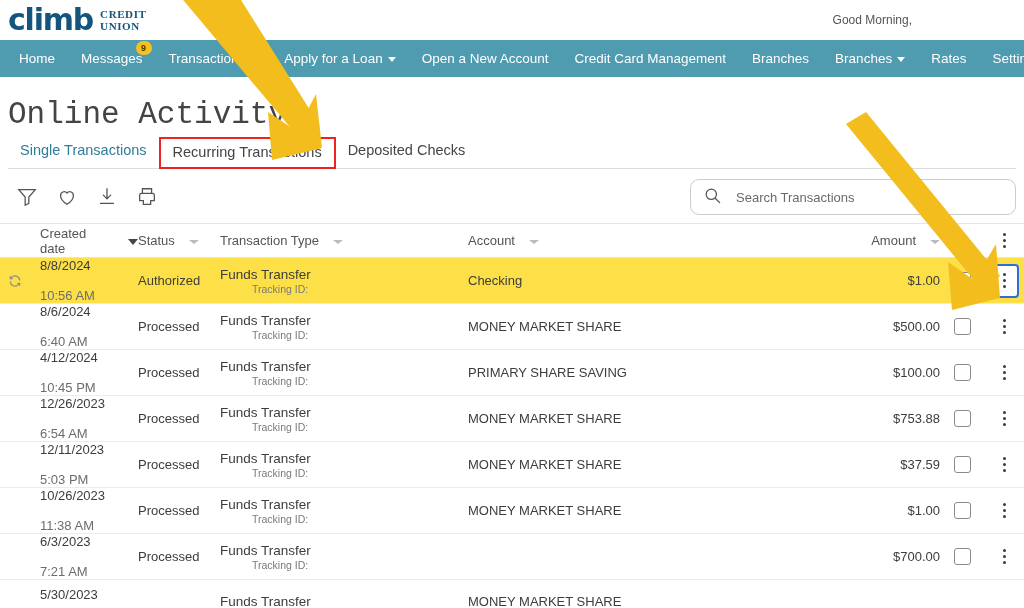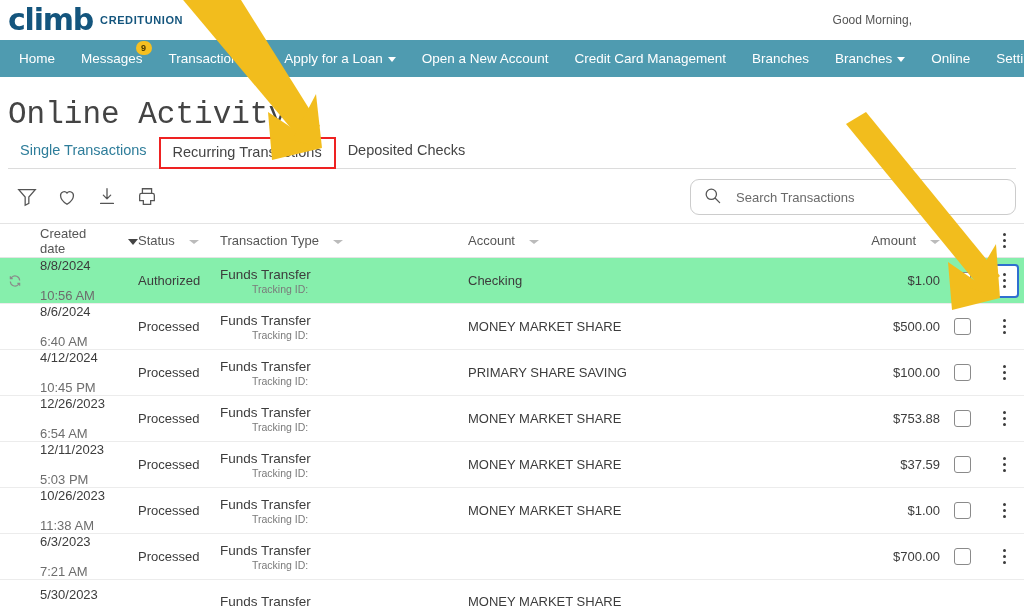--- a/index.html
+++ b/index.html
@@ -26,24 +26,24 @@
   .logo { display: flex; align-items: center; gap: 7px; }
   .logo-word {
     font-size: 30px;
     font-weight: bold;
     color: #14557d;
     letter-spacing: -1.2px;
     line-height: 1;
     font-family: "DejaVu Sans", sans-serif;
   }
   .logo-sub {
-    display: flex; flex-direction: row;
+    display: flex; flex-direction: column;
     font-size: 11px; font-weight: bold; color: #14557d;
     line-height: 1.08; letter-spacing: 0.6px;
-    font-family: Liberation Sans, sans-serif;
+    font-family: Liberation Serif, serif;
     margin-top: 2px;
   }
   .greeting {
     font-size: 12px; color: #555; padding-right: 112px;
   }
 
   
   .navbar {
     background: #4f9bb0;
     height: 37px;
@@ -173,21 +173,21 @@
   .col-chk    { width: 44px; flex: 0 0 44px; display: flex; justify-content: center; }
   .col-kebab  { width: 40px; flex: 0 0 40px; display: flex; justify-content: center; }
 
   .tr {
     display: flex; align-items: center;
     min-height: 44px;
     padding-left: 8px;
     border-bottom: 1px solid #ececec;
     font-size: 13px; color: #3c3c3c;
   }
-  .tr.selected { background: #86efac; }
+  .tr.selected { background: #fde047; }
   .cell-date .d1 { font-size: 13px; color: #3c3c3c; }
   .cell-date .d2 { font-size: 13px; color: #6d6d6d; margin-top: 15px; }
   .cell-type .t1 { font-size: 13.5px; color: #3c3c3c; }
   .cell-type .t2 { font-size: 10.5px; color: #7a7a7a; margin-top: 1px; margin-left: 32px; }
   .cell-acct { font-size: 13px; color: #3c3c3c; }
   .cell-amt { font-size: 13px; color: #3c3c3c; }
   .chk {
     width: 17px; height: 17px;
     border: 1.4px solid #8a8a8a; border-radius: 3px;
     background: #fff; cursor: pointer;
@@ -245,21 +245,21 @@
       <span>Credit Card Management</span>
     </div>
     <div class="nav-item">
       <span>Branches</span>
     </div>
     <div class="nav-item">
       <span>Branches</span>
       <i class="caret-down"></i>
     </div>
     <div class="nav-item">
-      <span>Online</span>
+      <span>Rates</span>
     </div>
     <div class="nav-item">
       <span>Settings</span>
     </div>
   </div>
 
 <div class="page-title-row">
   <div class="page-title">Online Activity</div>
   <div class="help-icon">?</div>
 </div>

